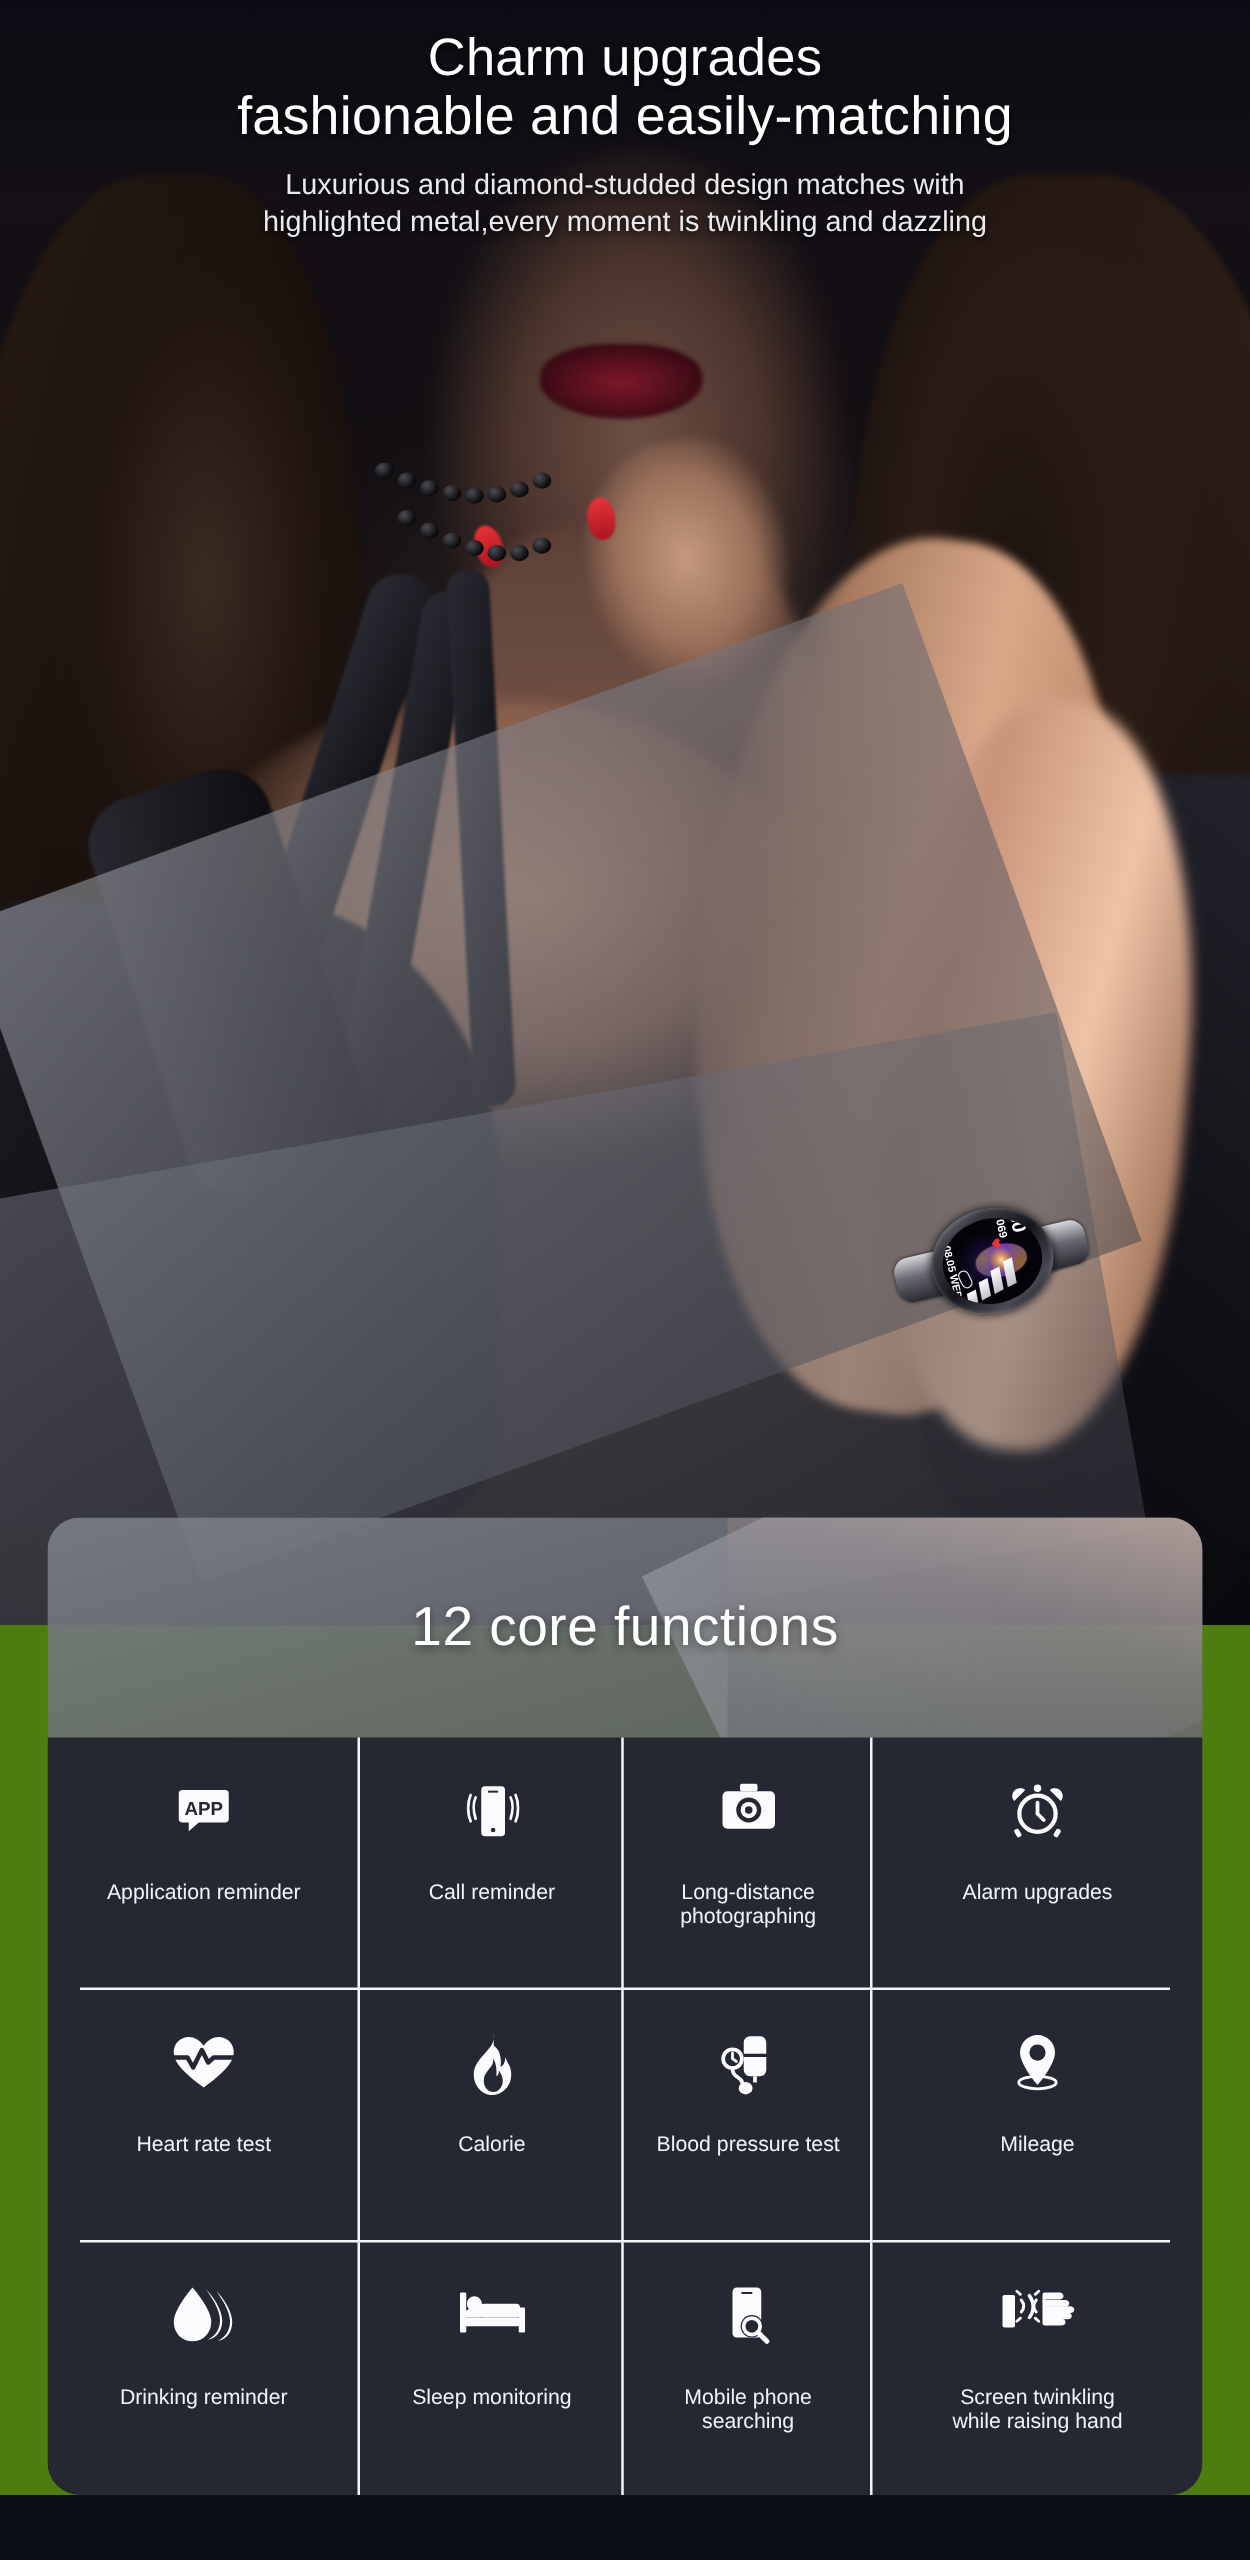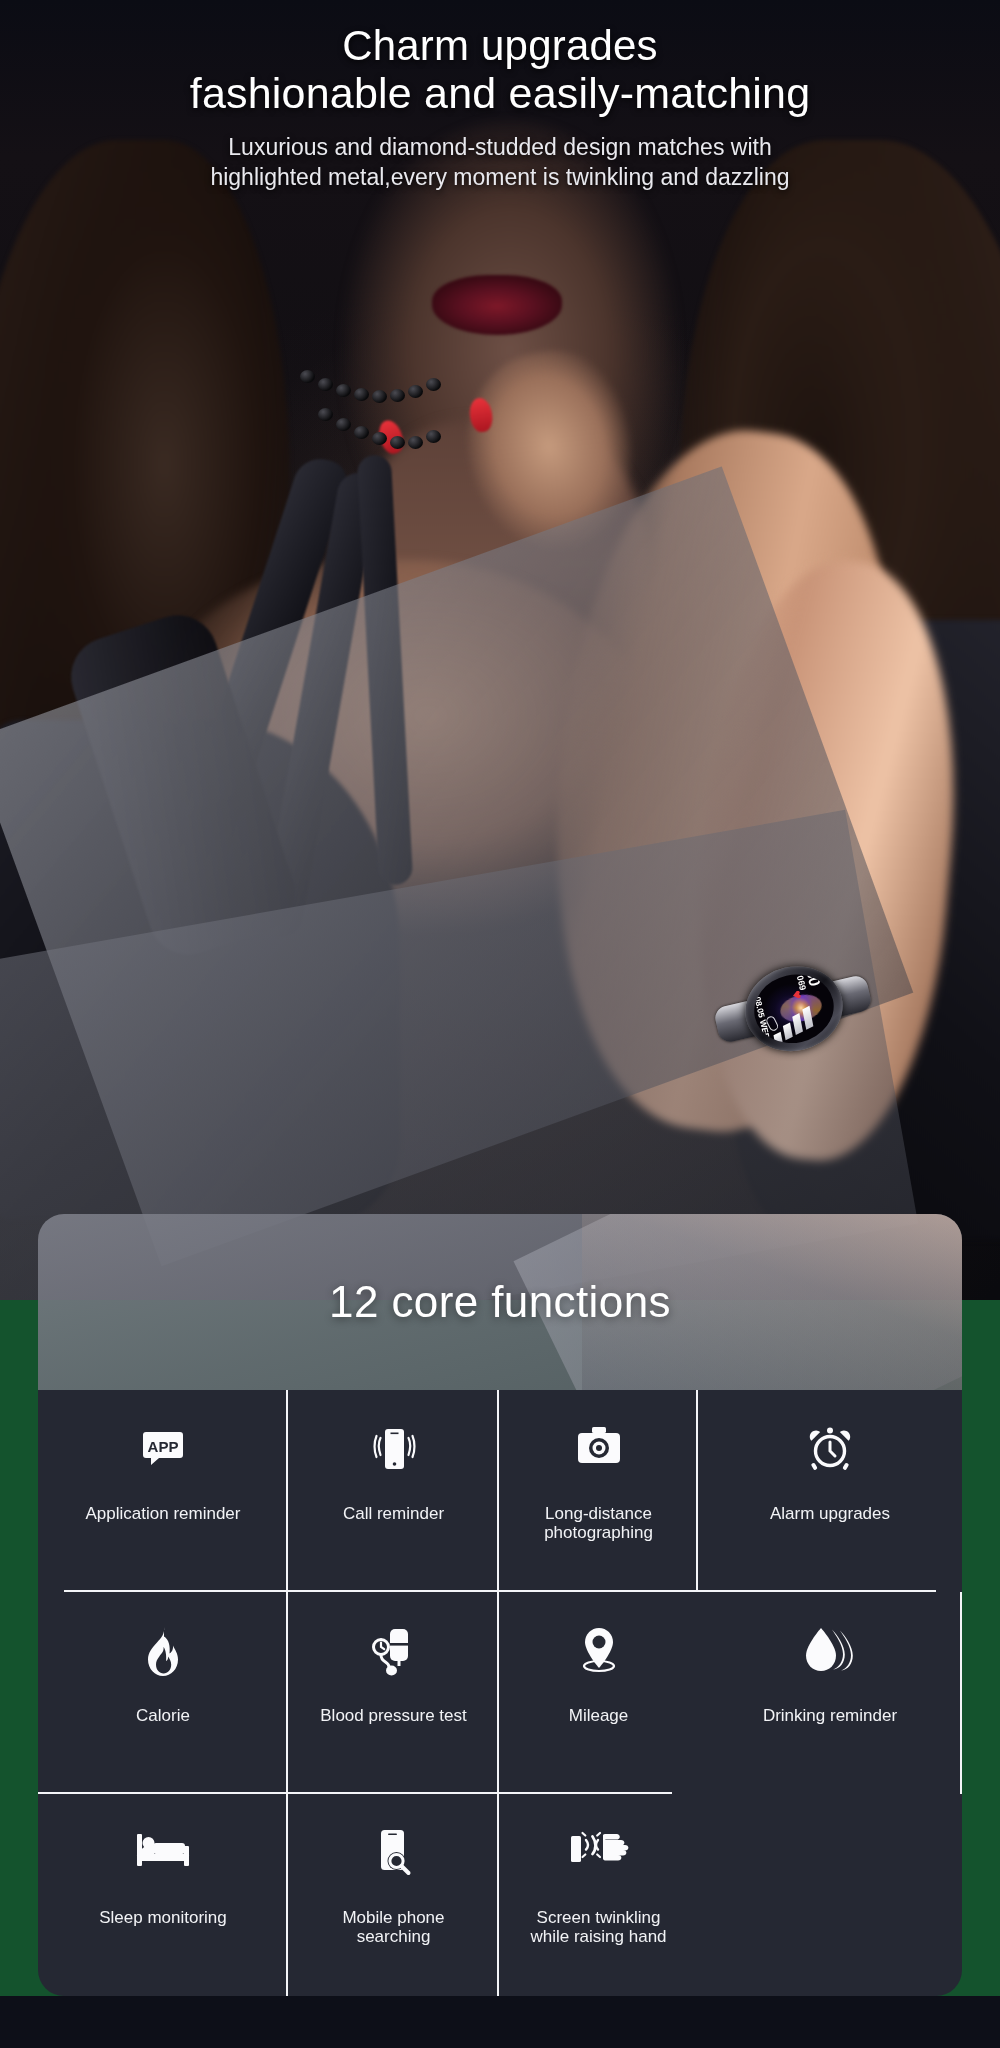--- a/index.html
+++ b/index.html
@@ -2,21 +2,21 @@
 <html><head>
 <meta charset="utf-8">
 <style>
   * { margin:0; padding:0; box-sizing:border-box; }
   html, body {
     width:1000px; height:2048px;
     background:#0d0f18;
     font-family:"Liberation Sans", sans-serif;
     overflow:hidden;
   }
-  .page { position:relative; width:1000px; height:2048px; background:#14532d; overflow:hidden; }
+  .page { position:relative; width:1000px; height:2048px; background:#4d7c0f; overflow:hidden; }
 
   
   .hero {
     position:absolute; left:0; top:0; width:1000px; height:1300px;
     background:#07070b; overflow:hidden;
   }
   
   .hero-base{
     position:absolute; inset:0;
     background:
@@ -338,20 +338,31 @@
             <path d="M11 6.5c-3.4 0-6.2 2.8-6.2 6.2 0 1.6.6 3 1.6 4.1l8.8-8.8A6.1 6.1 0 0 0 11 6.5z"></path>
             <path d="M39 6.5c3.4 0 6.2 2.8 6.2 6.2 0 1.6-.6 3-1.6 4.1l-8.8-8.8A6.1 6.1 0 0 1 39 6.5z"></path>
             <rect x="7" y="39" width="4" height="7" rx="1.6" transform="rotate(-30 9 42)"></rect>
             <rect x="39" y="39" width="4" height="7" rx="1.6" transform="rotate(30 41 42)"></rect>
           </svg>
         </div>
         <div class="lab">Alarm upgrades</div>
         <div class="hline"></div>
       </div>
 
+      <div class="cell r2c1">
+        <div class="ico">
+          <svg class="i" width="52" height="46" viewBox="0 0 52 46">
+            <path d="M26 44C10 32 2 24 2 15.5 2 8.6 7.4 3.5 14 3.5c4.5 0 8.8 2.6 12 7 3.2-4.4 7.5-7 12-7 6.6 0 12 5.1 12 12C50 24 42 32 26 44z"></path>
+            <path d="M2 20h11l4.5 8 7-14 5 10 4.5-4H50" fill="none" stroke="#252833" stroke-width="3.6" stroke-linejoin="round" stroke-linecap="round"></path>
+          </svg>
+        </div>
+        <div class="lab">Heart rate test</div>
+        <div class="vline"></div>
+        <div class="hline"></div>
+      </div>
 
       <div class="cell r2c2">
         <div class="ico">
           <svg class="i" width="46" height="52" viewBox="0 0 46 52">
             <path d="M24 1c1 7-3 11-7 15.5C12 22 8 26.5 8 33.5 8 43 15 50 23 50s15-7 15-16.5c0-6-3-9.5-5-14 .5 4-1.5 7-3.5 8 .8-7-.5-14-5.5-17z"></path>
             <path d="M23.5 21c.6 4.4-2 6.6-4.2 9.4-2 2.6-3.3 4.8-3.3 8.2 0 5.3 3.5 9 7.6 9s7.6-3.7 7.6-9c0-3.6-1.6-5.6-3.2-8.2.3 2.6-.7 4-1.9 4.6.5-5.5-.4-11.4-2.6-14z" fill="#252833"></path>
           </svg>
         </div>
         <div class="lab">Calorie</div>
         <div class="vline"></div>

